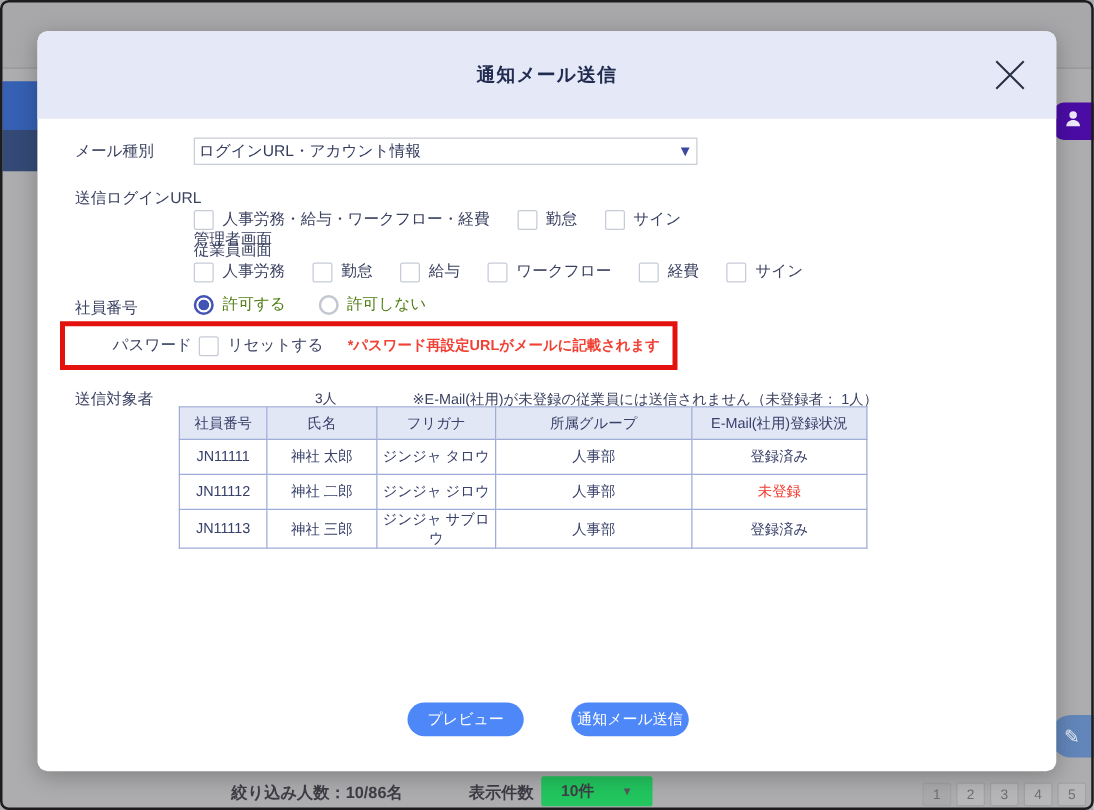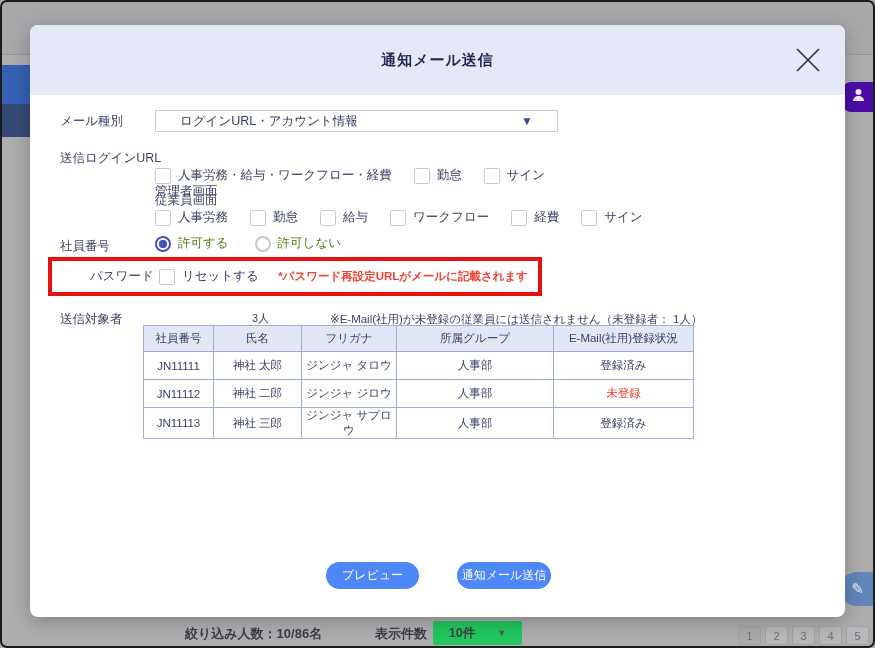--- a/index.html
+++ b/index.html
@@ -28,21 +28,21 @@
 
   
   .modal { position:absolute; left:30px; top:25px; width:815px; height:592px; background:#ffffff; border-radius:8px; box-shadow:0 4px 18px rgba(0,0,0,.25); z-index:10; }
   .modal-header { position:absolute; left:0; top:0; width:100%; height:70px; background:#e5e9f7; border-radius:8px 8px 0 0; }
   .modal-title { position:absolute; left:0; right:0; top:26px; text-align:center; font-size:15px; font-weight:bold; color:#222c50; letter-spacing:1px; }
   .close-btn { position:absolute; right:22px; top:20px; width:30px; height:30px; cursor:pointer; }
 
   .lbl { position:absolute; font-size:12.5px; color:#3a4161; }
   .sub-head { font-size:12.5px; color:#3a4161; }
 
-  .dropdown { position:absolute; left:125px; top:85px; width:403px; height:22px; border:1px solid #c9cdd6; display:flex; align-items:center; padding:0 24px; font-size:12.5px; color:#333b5e; }
+  .dropdown { position:absolute; left:125px; top:85px; width:403px; height:22px; border:1px solid #c9cdd6; display:flex; align-items:center; padding:0 3px; font-size:12.5px; color:#333b5e; }
   .dropdown .caret-big { margin-left:auto; font-size:12px; color:#3b4a9e; }
 
   .checks { display:flex; align-items:flex-start; gap:22px; }
   .check-item { display:flex; align-items:center; gap:7px; font-size:12.5px; color:#3a4161; white-space:nowrap; }
   .cbox { width:16px; height:16px; border:1px solid #c6cbd6; border-radius:2px; background:#fff; flex:0 0 auto; }
 
   .radio-row { position:absolute; left:125px; top:210px; display:flex; align-items:center; gap:26px; }
   .radio-item { display:flex; align-items:center; gap:7px; font-size:12.5px; color:#4d7c0f; }
   .radio { width:16px; height:16px; border-radius:50%; flex:0 0 auto; }
   .radio.on { border:2px solid #4353b4; background:radial-gradient(circle, #4353b4 0 4px, #ffffff 4.5px); }

